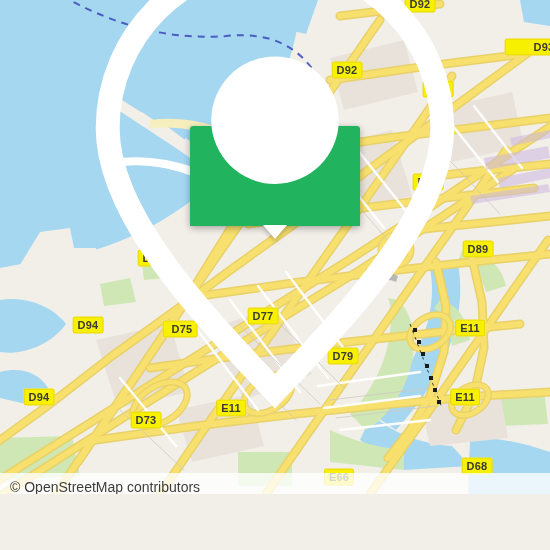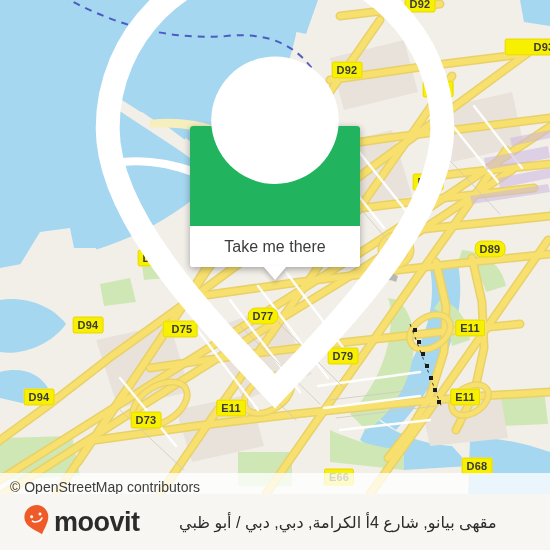--- a/index.html
+++ b/index.html
@@ -289,22 +289,22 @@
       </g>
     </svg>
 
     <div id="shield-layer">
         <div class="shield" style="left: 420px; top: 4px;">D92</div>
         <div class="shield" style="left: 532px; top: 47px; padding-left: 28px;">D93</div>
         <div class="shield" style="left: 347px; top: 70px;">D92</div>
         <div class="shield" style="left: 438px; top: 89px;">D82</div>
         <div class="shield" style="left: 428px; top: 182px;">D78</div>
         <div class="shield" style="left: 153px; top: 258px;">D92</div>
-        <div class="shield" style="left: 490px; top: 249px; border-radius: 7px;">D89</div>
-        <div class="shield" style="left: 263px; top: 316px; border-radius: 8px;">D77</div>
+        <div class="shield" style="left: 478px; top: 249px;">D89</div>
+        <div class="shield" style="left: 263px; top: 316px;">D77</div>
         <div class="shield" style="left: 88px; top: 325px;">D94</div>
         <div class="shield" style="left: 180px; top: 329px; padding-left: 8px;">D75</div>
         <div class="shield" style="left: 470px; top: 328px;">E11</div>
         <div class="shield" style="left: 343px; top: 356px;">D79</div>
         <div class="shield" style="left: 39px; top: 397px;">D94</div>
         <div class="shield" style="left: 146px; top: 400px; margin-top: 20px;">D73</div>
         <div class="shield" style="left: 231px; top: 408px;">E11</div>
         <div class="shield" style="left: 465px; top: 397px;">E11</div>
         <div class="shield" style="left: 339px; top: 437px; margin-top: 40px;">E66</div>
         <div class="shield" style="left: 477px; top: 466px;">D68</div>
@@ -312,41 +312,22 @@
 
     <div id="popup">
       <div id="popup-head">
         <span>
           <svg width="54" height="62" viewBox="0 0 54 62" xmlns="http://www.w3.org/2000/svg">
             <path d="M27 4 C15.4 4 6 13.4 6 25 C6 36 18 48.5 27 58 C36 48.5 48 36 48 25 C48 13.4 38.6 4 27 4 Z" fill="none" stroke="#ffffff" stroke-width="3"></path>
             <circle cx="27" cy="24" r="8" fill="#ffffff"></circle>
           </svg>
         </span>
       </div>
-      <div id="popup-foot">
-        <span>Take me there</span>
-      </div>
       <div id="popup-tail"></div>
     </div>
 
     <div id="attrib">
       <span>© OpenStreetMap contributors</span>
     </div>
   </div>
 
-  <div id="bottom">
-    <div id="brand">
-      <span>
-        <svg width="30" height="32" viewBox="0 0 30 32" xmlns="http://www.w3.org/2000/svg">
-          <g transform="rotate(-18 15 15)">
-            <path d="M15 1 C8.4 1 3 6.4 3 13 C3 20.5 12 27 15 31 C18 27 27 20.5 27 13 C27 6.4 21.6 1 15 1 Z" fill="#ef5b28"></path>
-            <circle cx="10.6" cy="11.2" r="1.5" fill="#ffffff"></circle>
-            <circle cx="19.4" cy="11.2" r="1.5" fill="#ffffff"></circle>
-            <path d="M10 15.6 C12 18.4 18 18.4 20 15.6" fill="none" stroke="#ffffff" stroke-width="1.6" stroke-linecap="round"></path>
-          </g>
-        </svg>
-      </span>
-      <span id="brand-word">moovit</span>
-    </div>
-    <div id="place">مقهى بيانو, شارع 4أ الكرامة, دبي, دبي / أبو ظبي</div>
-  </div>
 
 </div>
 
 </body></html>

